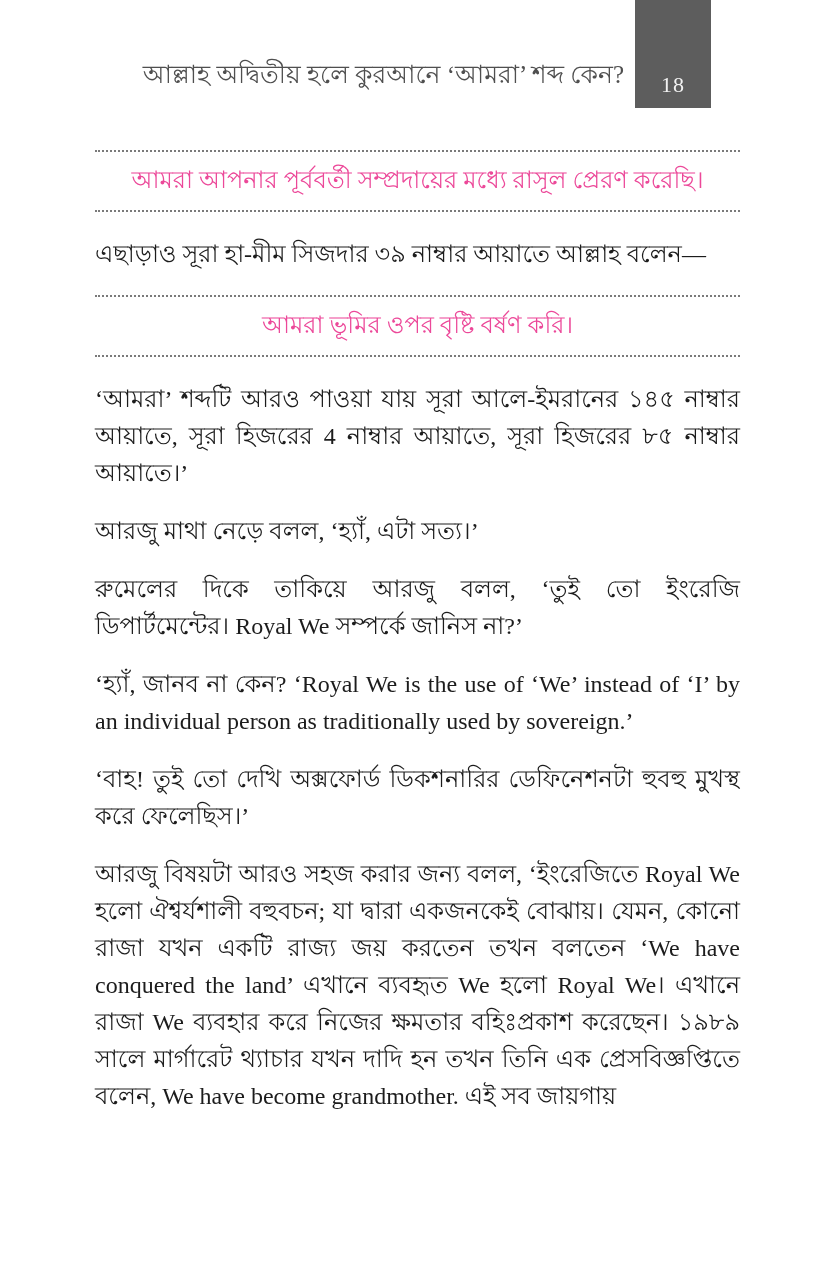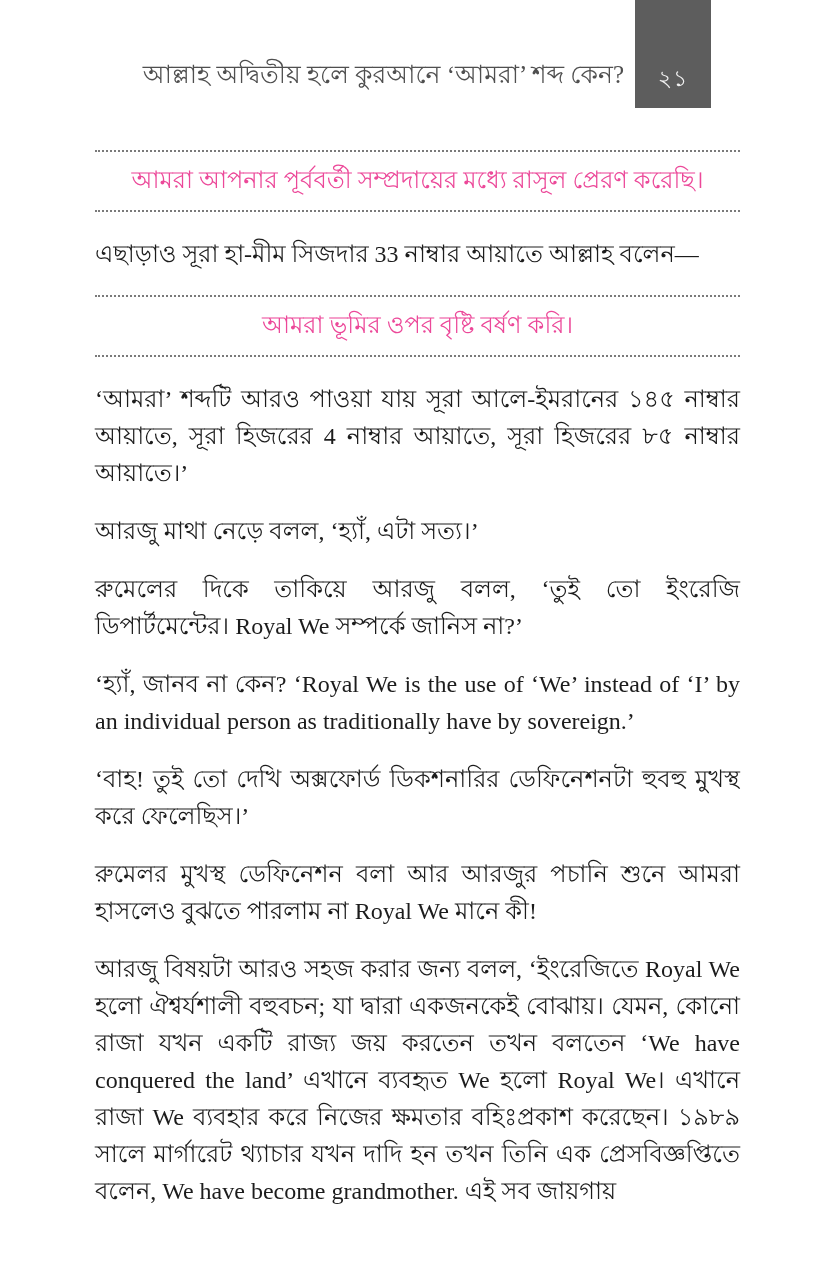--- a/index.html
+++ b/index.html
@@ -66,38 +66,37 @@
   }
 </style>
 </head>
 <body>
 
 <div class="page">
 
   <div class="chapter-title">আল্লাহ অদ্বিতীয় হলে কুরআনে ‘আমরা’ শব্দ কেন?</div>
 
   <div class="page-tab">
-    <span class="page-num">২১</span>
+    <span class="page-num">18</span>
   </div>
 
   <div class="content">
 
 
     <div class="quote-block">
       <div class="quote-text">আমরা আপনার পূর্ববর্তী সম্প্রদায়ের মধ্যে রাসূল প্রেরণ করেছি।</div>
     </div>
 
-    <p class="para lead">এছাড়াও সূরা হা-মীম সিজদার 33 নাম্বার আয়াতে আল্লাহ বলেন—</p>
+    <p class="para lead">এছাড়াও সূরা হা-মীম সিজদার ৩৯ নাম্বার আয়াতে আল্লাহ বলেন—</p>
 
     <div class="quote-block">
       <div class="quote-text">আমরা ভূমির ওপর বৃষ্টি বর্ষণ করি।</div>
     </div>
 
     <p class="para">‘আমরা’ শব্দটি আরও পাওয়া যায় সূরা আলে-ইমরানের ১৪৫ নাম্বার আয়াতে, সূরা হিজরের 4 নাম্বার আয়াতে, সূরা হিজরের ৮৫ নাম্বার আয়াতে।’</p>
     <p class="para">আরজু মাথা নেড়ে বলল, ‘হ্যাঁ, এটা সত্য।’</p>
     <p class="para">রুমেলের দিকে তাকিয়ে আরজু বলল, ‘তুই তো ইংরেজি ডিপার্টমেন্টের। Royal We সম্পর্কে জানিস না?’</p>
-    <p class="para">‘হ্যাঁ, জানব না কেন?  ‘Royal We is the use of ‘We’ instead of ‘I’ by an individual person as traditionally have by sovereign.’</p>
+    <p class="para">‘হ্যাঁ, জানব না কেন?  ‘Royal We is the use of ‘We’ instead of ‘I’ by an individual person as traditionally used by sovereign.’</p>
     <p class="para">‘বাহ! তুই তো দেখি অক্সফোর্ড ডিকশনারির ডেফিনেশনটা হুবহু মুখস্থ করে ফেলেছিস।’</p>
-    <p class="para">রুমেলর মুখস্থ ডেফিনেশন বলা আর আরজুর পচানি শুনে আমরা হাসলেও বুঝতে পারলাম না Royal We মানে কী!</p>
     <p class="para">আরজু বিষয়টা আরও সহজ করার জন্য বলল, ‘ইংরেজিতে Royal We হলো ঐশ্বর্যশালী বহুবচন; যা দ্বারা একজনকেই বোঝায়। যেমন, কোনো রাজা যখন একটি রাজ্য জয় করতেন তখন বলতেন ‘We have conquered the land’ এখানে ব্যবহৃত We হলো Royal We। এখানে রাজা We ব্যবহার করে নিজের ক্ষমতার বহিঃপ্রকাশ করেছেন। ১৯৮৯ সালে মার্গারেট থ্যাচার যখন দাদি হন তখন তিনি এক প্রেসবিজ্ঞপ্তিতে বলেন, We have become grandmother. এই সব জায়গায়</p>
 
   </div>
 </div>
 
 </body></html>

